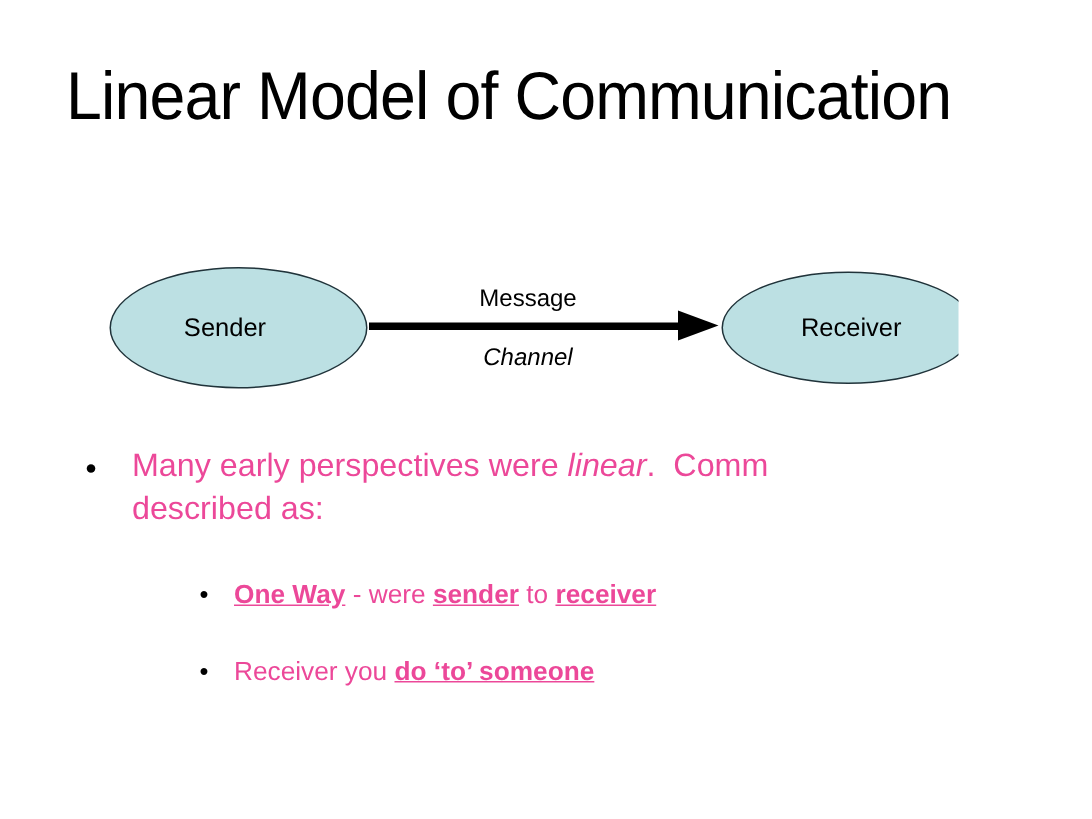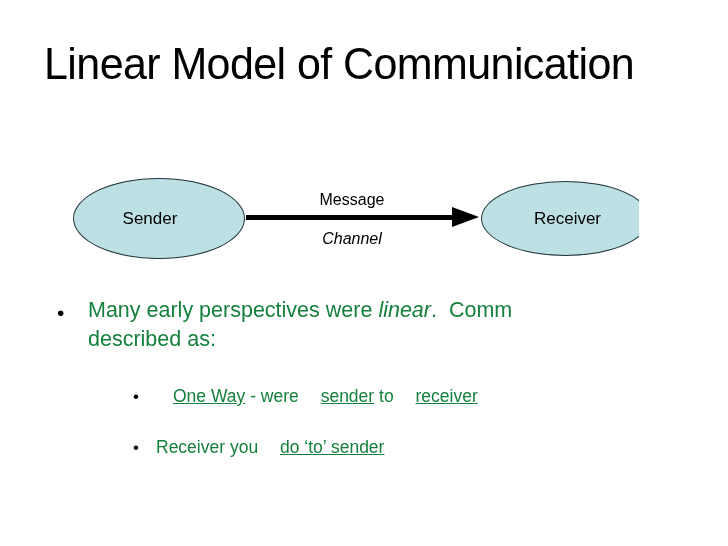--- a/index.html
+++ b/index.html
@@ -132,21 +132,21 @@
     position: relative;
     display: block;
   }
   .bullet-mark {
     position: absolute;
     color: #000000;
     font-family: "Liberation Sans", sans-serif;
   }
   .bullet-text {
     display: block;
-    color: #15803d;
+    color: #ec4899;
   }
 
   
   #bullet-1 {
     margin-left: 0;
   }
   #bullet-1 .bullet-mark {
     left: 57px;
     top: 3px;
     font-size: 21px;
@@ -174,23 +174,22 @@
     margin-left: 156px;
     margin-right: 60px;
     font-size: 17.5px;
     line-height: 24px;
   }
   #bullet-2 { margin-top: 30px; }
   #bullet-3 { margin-top: 27px; }
 
   .em-italic { font-style: italic; }
   .em-strong-underline {
-    font-weight: normal;
+    font-weight: bold;
     text-decoration: underline;
-    margin-left: 17px;
   }
   .wide-space { white-space: pre; }
 </style>
 </head>
 <body>
 
 <div id="slide" style="background-color: rgb(255, 255, 255);">
 
   <div id="slide-title">Linear Model of Communication</div>
 
@@ -219,18 +218,18 @@
       <span class="bullet-text"><span>Many early perspectives were </span><span class="em-italic">linear</span><span>.</span><span class="wide-space">  </span><span>Comm described as:</span></span>
     </div>
 
     <div id="bullet-2" class="bullet-row sub-bullet">
       <span class="bullet-mark">•</span>
       <span class="bullet-text"><span class="em-strong-underline">One Way</span><span> - were </span><span class="em-strong-underline">sender</span><span> to </span><span class="em-strong-underline">receiver</span></span>
     </div>
 
     <div id="bullet-3" class="bullet-row sub-bullet">
       <span class="bullet-mark">•</span>
-      <span class="bullet-text"><span>Receiver you </span><span class="em-strong-underline">do ‘to’ sender</span></span>
+      <span class="bullet-text"><span>Receiver you </span><span class="em-strong-underline">do ‘to’ someone</span></span>
     </div>
 
   </div>
 
 </div>
 
 </body></html>

